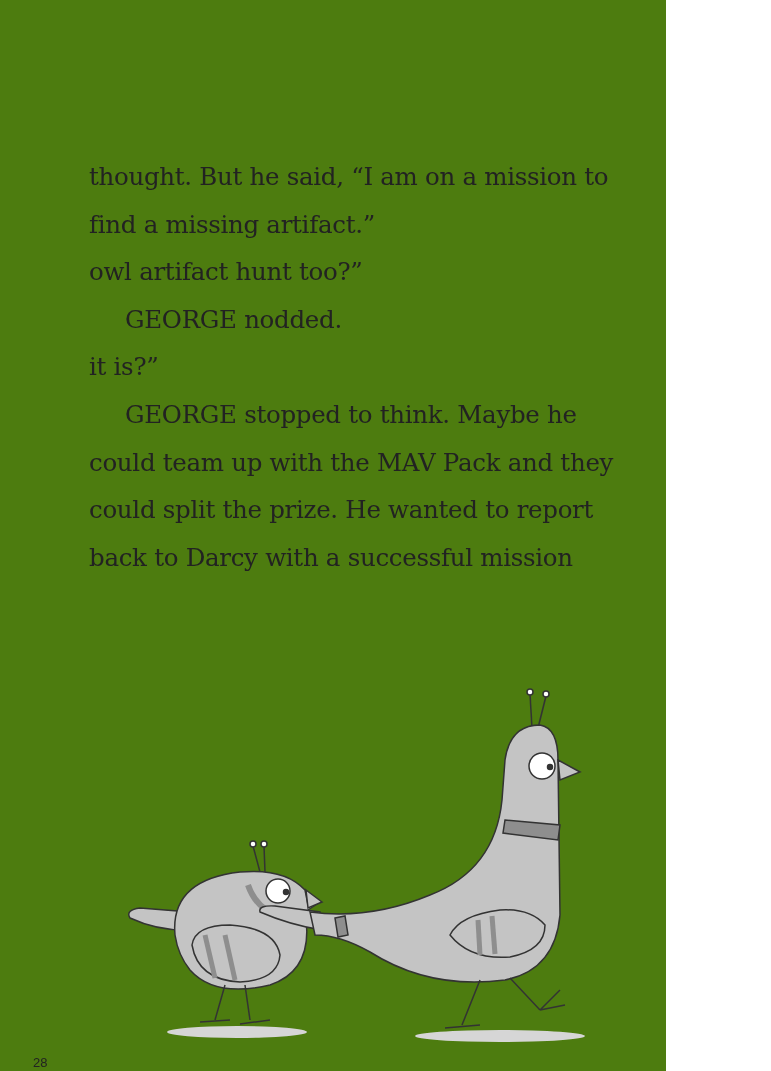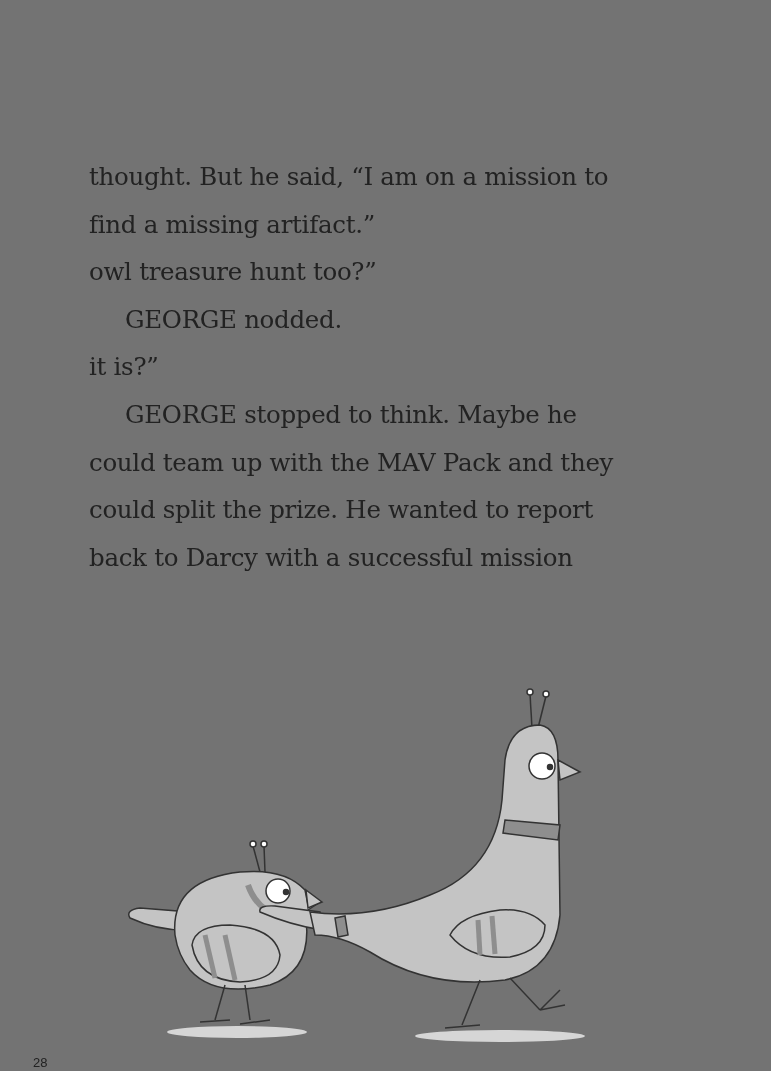--- a/index.html
+++ b/index.html
@@ -1,34 +1,34 @@
 <!DOCTYPE html>
 <html><head>
 <meta charset="utf-8">
 <style>
   html, body { margin: 0; padding: 0; background: #ffffff; }
   body { width: 771px; height: 1071px; position: relative; overflow: hidden; }
-  .page { position: absolute; left: 0; top: 0; width: 771px; height: 1071px; background: #737373; }
+  .page { position: absolute; left: 0; top: 0; width: 666px; height: 1071px; background: #4d7c0f; }
   .text-block { position: absolute; left: 89px; top: 153px; width: 600px;
     font-family: "DejaVu Serif", "Liberation Serif", serif; font-size: 24.5px; color: #222;
     letter-spacing: -0.3px; }
   .line { height: 47.6px; line-height: 47.6px; white-space: nowrap; }
   .indent { padding-left: 36px; }
   .page-number { position: absolute; left: 33px; top: 1022px; font-family: "Liberation Sans", sans-serif;
     font-size: 13px; color: #222; margin-top: 33px; }
   .illustration { position: absolute; left: 100px; top: 680px; width: 560px; height: 380px; }
 </style>
 </head>
 <body>
 
 <div class="page">
   <div class="text-block">
     <div class="line">thought. But he said, “I am on a mission to</div>
     <div class="line">find a missing artifact.”</div>
-    <div class="line">owl treasure hunt too?”</div>
+    <div class="line">owl artifact hunt too?”</div>
     <div class="line indent">GEORGE nodded.</div>
     <div class="line">it is?”</div>
     <div class="line indent">GEORGE stopped to think. Maybe he</div>
     <div class="line">could team up with the MAV Pack and they</div>
     <div class="line">could split the prize. He wanted to report</div>
     <div class="line">back to Darcy with a successful mission</div>
   </div>
 
   <svg class="illustration" viewBox="0 0 560 380" xmlns="http://www.w3.org/2000/svg">
 

